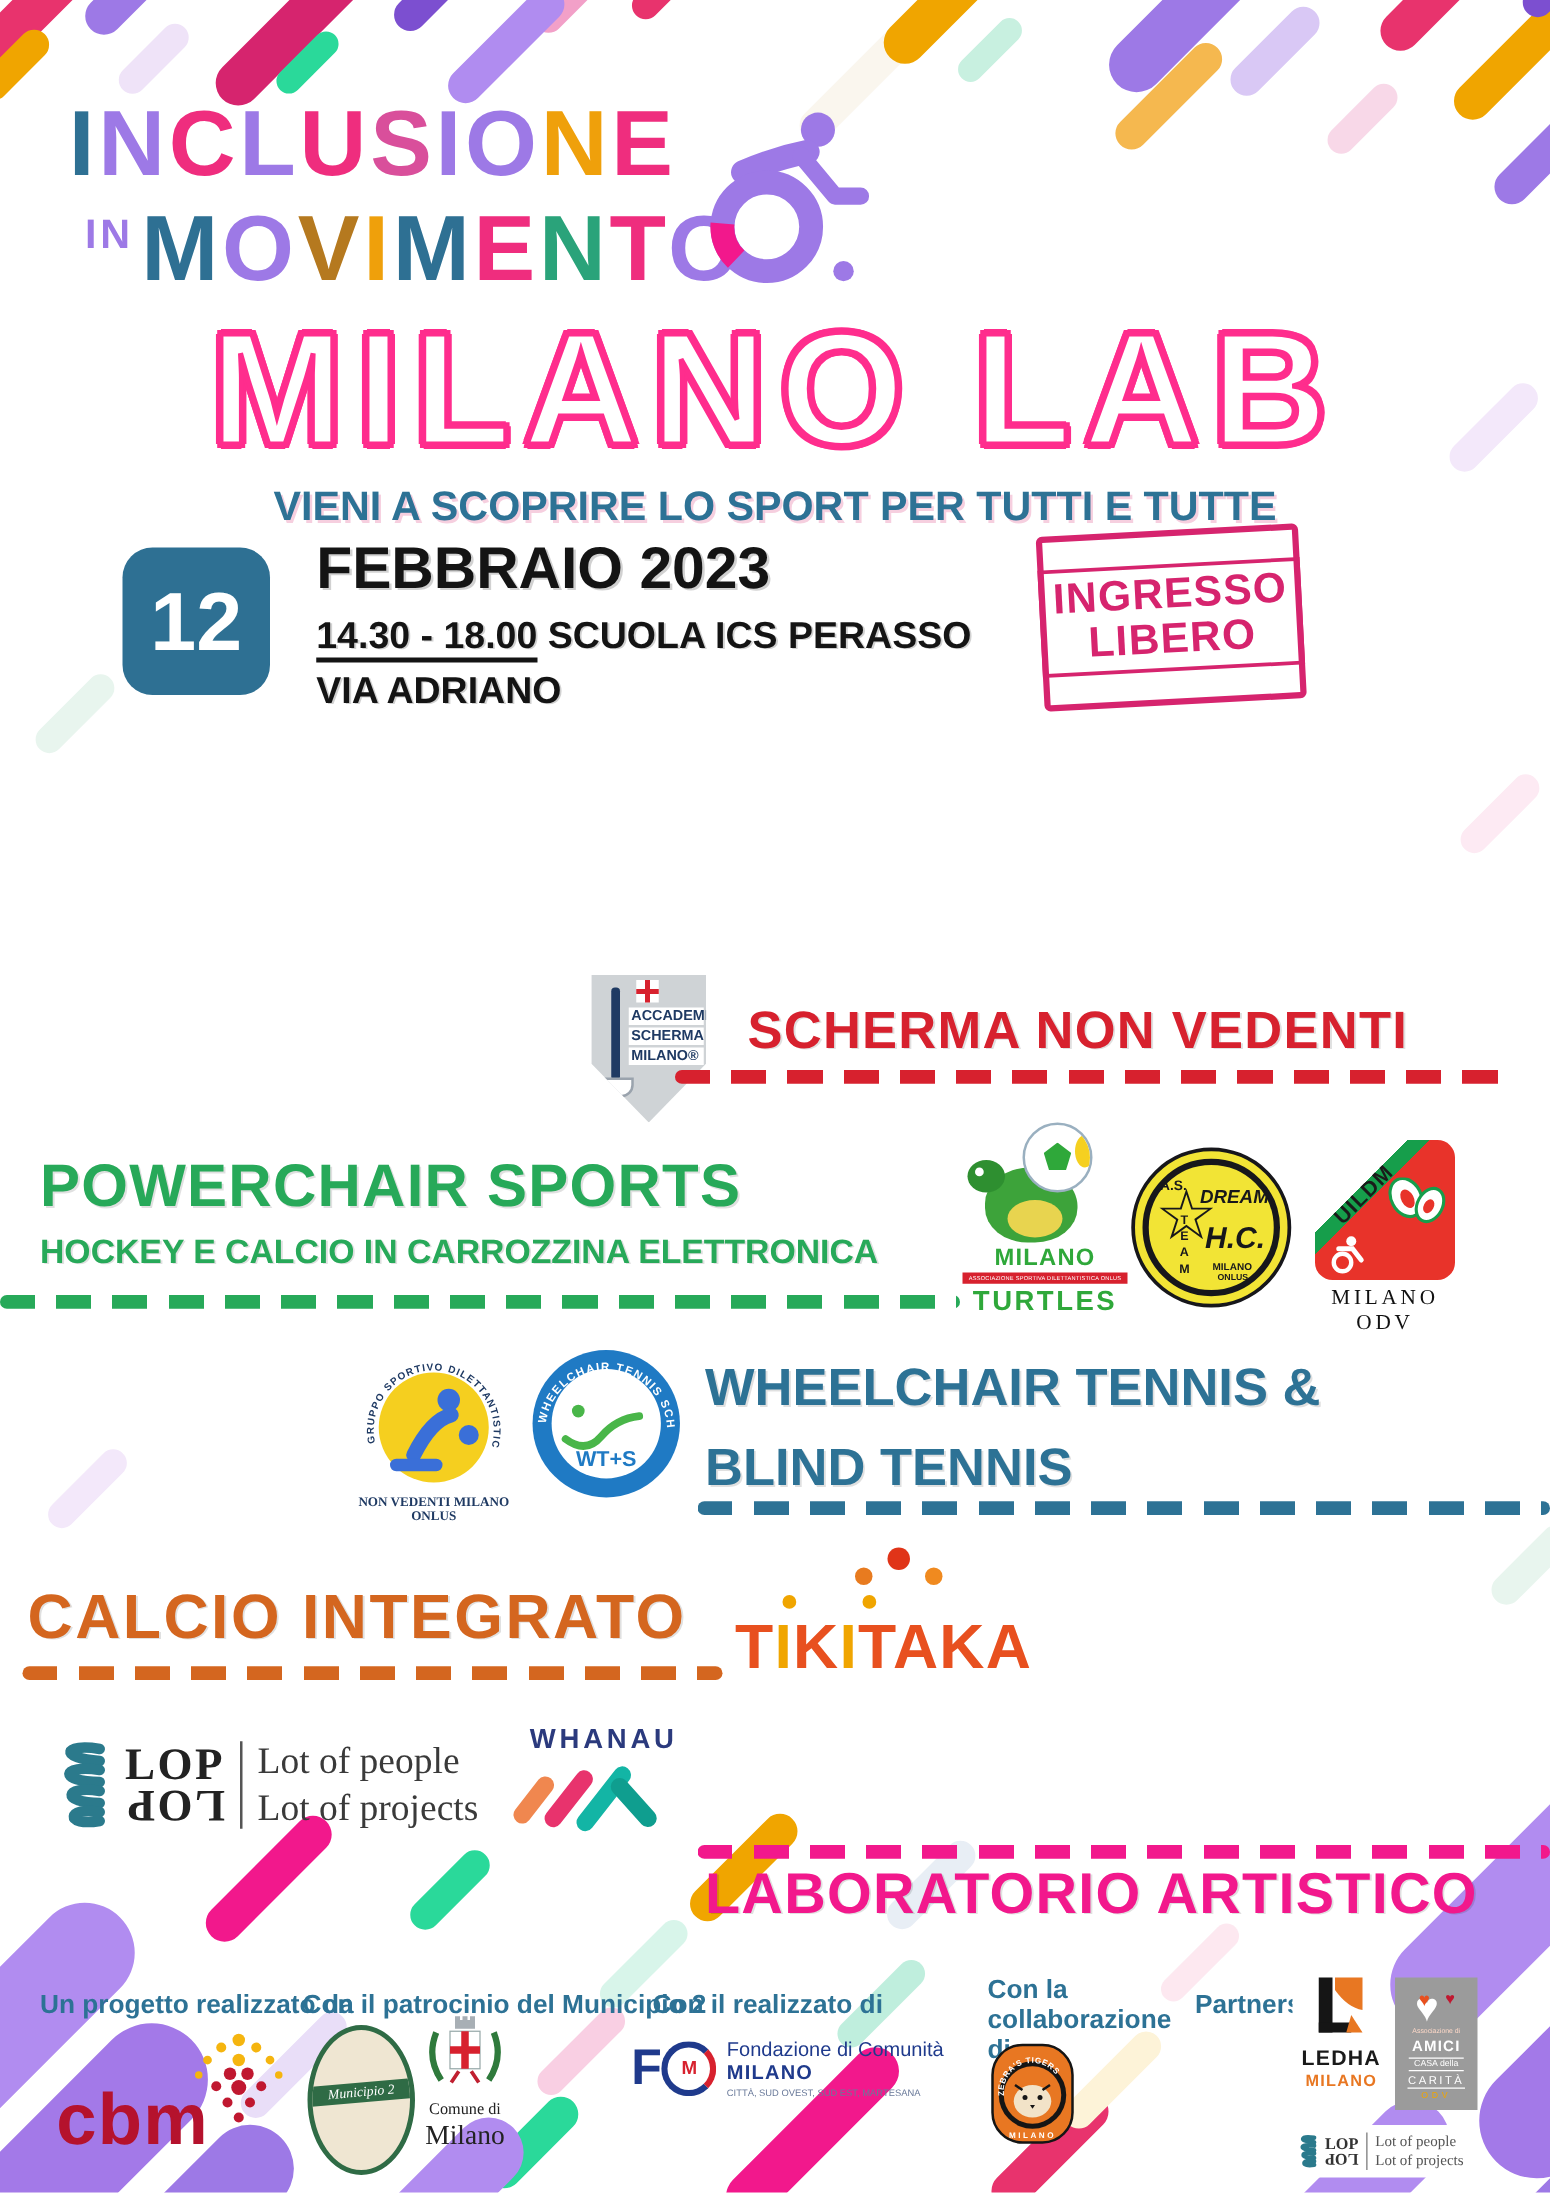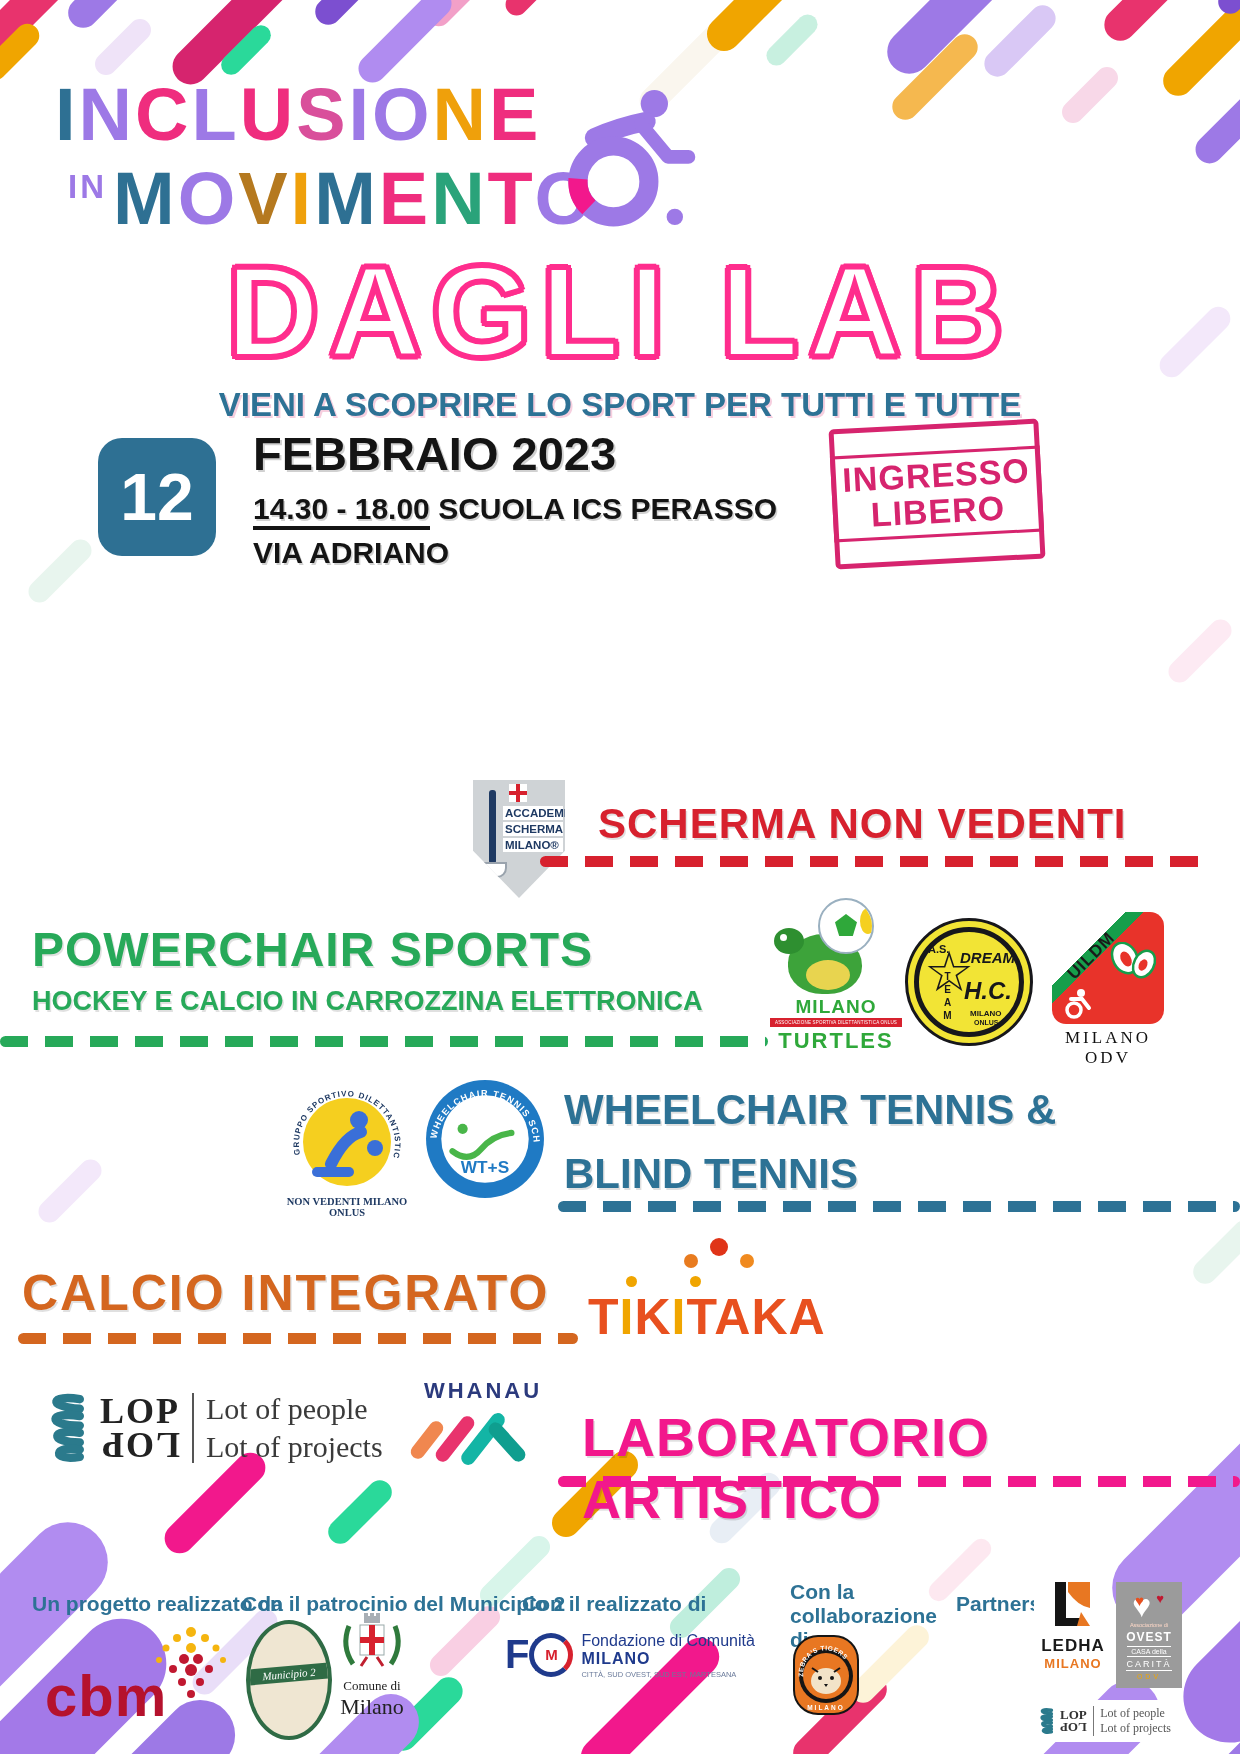--- a/index.html
+++ b/index.html
@@ -212,21 +212,21 @@
   <svg class="abs wheel-svg z1" width="150" height="150" viewBox="0 0 110 110">
     <circle cx="78" cy="13" r="10" fill="#9d79e6"></circle>
     <path d="M34 38 Q52 30 72 26" stroke="#9d79e6" stroke-width="14" fill="none" stroke-linecap="round"></path>
     <path d="M68 28 L88 52 L103 52" stroke="#9d79e6" stroke-width="10" fill="none" stroke-linecap="round" stroke-linejoin="round"></path>
     <circle cx="48" cy="70" r="26" fill="none" stroke="#9d79e6" stroke-width="14"></circle>
     <path d="M30 89 A26 26 0 0 1 22 68" stroke="#f2188c" stroke-width="14" fill="none"></path>
     <circle cx="93" cy="96" r="6" fill="#9d79e6"></circle>
   </svg>
 </header>
 
-<h1 class="abs hero-title z1" style="margin:0;">DAGLI LAB</h1>
+<h1 class="abs hero-title z1" style="margin:0;">MILANO LAB</h1>
 <div class="abs hero-sub z1">VIENI A SCOPRIRE LO SPORT PER TUTTI E TUTTE</div>
 
 <div class="abs datebox z1">
   <span>12</span>
 </div>
 <div class="abs ev-month z1">FEBBRAIO 2023</div>
 <div class="abs ev-line z1">
   <span class="ul">14.30 - 18.00</span>
   <span>SCUOLA ICS PERASSO</span>
 </div>
@@ -375,21 +375,21 @@
 <div class="abs whanau z1">
   <div class="wh-name">WHANAU</div>
   <div class="wh-marks">
     <span class="wh-bar" style="left:22px;top:10px;height:44px;background:#f0874f;transform:rotate(38deg);"></span>
     <span class="wh-bar" style="left:50px;top:4px;height:54px;background:#e8336d;transform:rotate(38deg);"></span>
     <span class="wh-bar" style="left:78px;top:0;height:62px;background:#13b5a5;transform:rotate(38deg);"></span>
     <span class="wh-bar" style="left:102px;top:10px;height:48px;background:#0f9e8f;transform:rotate(-42deg);"></span>
   </div>
 </div>
 
-<div class="sec-title z1" style="left:564px;top:1406px;font-size:54px;color:#f2188c;letter-spacing:1px;margin-left:18px;">LABORATORIO ARTISTICO</div>
+<div class="sec-title z1" style="left:564px;top:1487px;font-size:46px;color:#f2188c;letter-spacing:1px;">LABORATORIO ARTISTICO</div>
 <div class="rule" style="left:558px;top:1476px;width:682px;background:repeating-linear-gradient(90deg,#f2188c 0 28px,transparent 28px 45px);"></div>
 
 <div class="flabel" style="left:32px;top:1592px;">Un progetto realizzato da</div>
 <div class="flabel" style="left:242px;top:1592px;">Con il patrocinio del Municipio 2</div>
 <div class="flabel" style="left:522px;top:1592px;">Con il realizzato di</div>
 <div class="flabel" style="left:790px;top:1580px;width:170px;">Con la collaborazione di</div>
 <div class="flabel" style="left:956px;top:1592px;">Partners</div>
 
 <div class="fitem" style="left:45px;top:1628px;width:210px;height:115px;">
   <span class="cbm-text">cbm</span>
@@ -482,21 +482,21 @@
   <div class="ledha-city">MILANO</div>
 </div>
 
 <div class="fitem amici" style="left:1116px;top:1582px;">
   <div class="am-heart">
     <span style="left:0;top:0;font-size:32px;color:#fff;">♥</span>
     <span style="left:3px;top:3px;font-size:15px;color:#e8501f;">♥</span>
     <span style="right:2px;top:2px;font-size:13px;color:#c01830;">♥</span>
   </div>
   <div class="am-a1">Associazione di</div>
-  <div class="am-a2">OVEST</div>
+  <div class="am-a2">AMICI</div>
   <div class="am-a3">CASA della</div>
   <div class="am-a4">CARITÀ</div>
   <div class="am-a5">ODV</div>
 </div>
 
 <div class="fitem card lop-small" style="left:1026px;top:1700px;">
   <svg width="18" height="28" viewBox="0 0 40 60">
     <path d="M34 6 C10 2 6 12 34 14" stroke="#2b7a8c" stroke-width="8" fill="none" stroke-linecap="round"></path>
     <path d="M34 20 C8 16 6 28 34 28" stroke="#2b7a8c" stroke-width="8" fill="none" stroke-linecap="round"></path>
     <path d="M34 34 C10 30 8 42 34 42" stroke="#2b7a8c" stroke-width="8" fill="none" stroke-linecap="round"></path>

